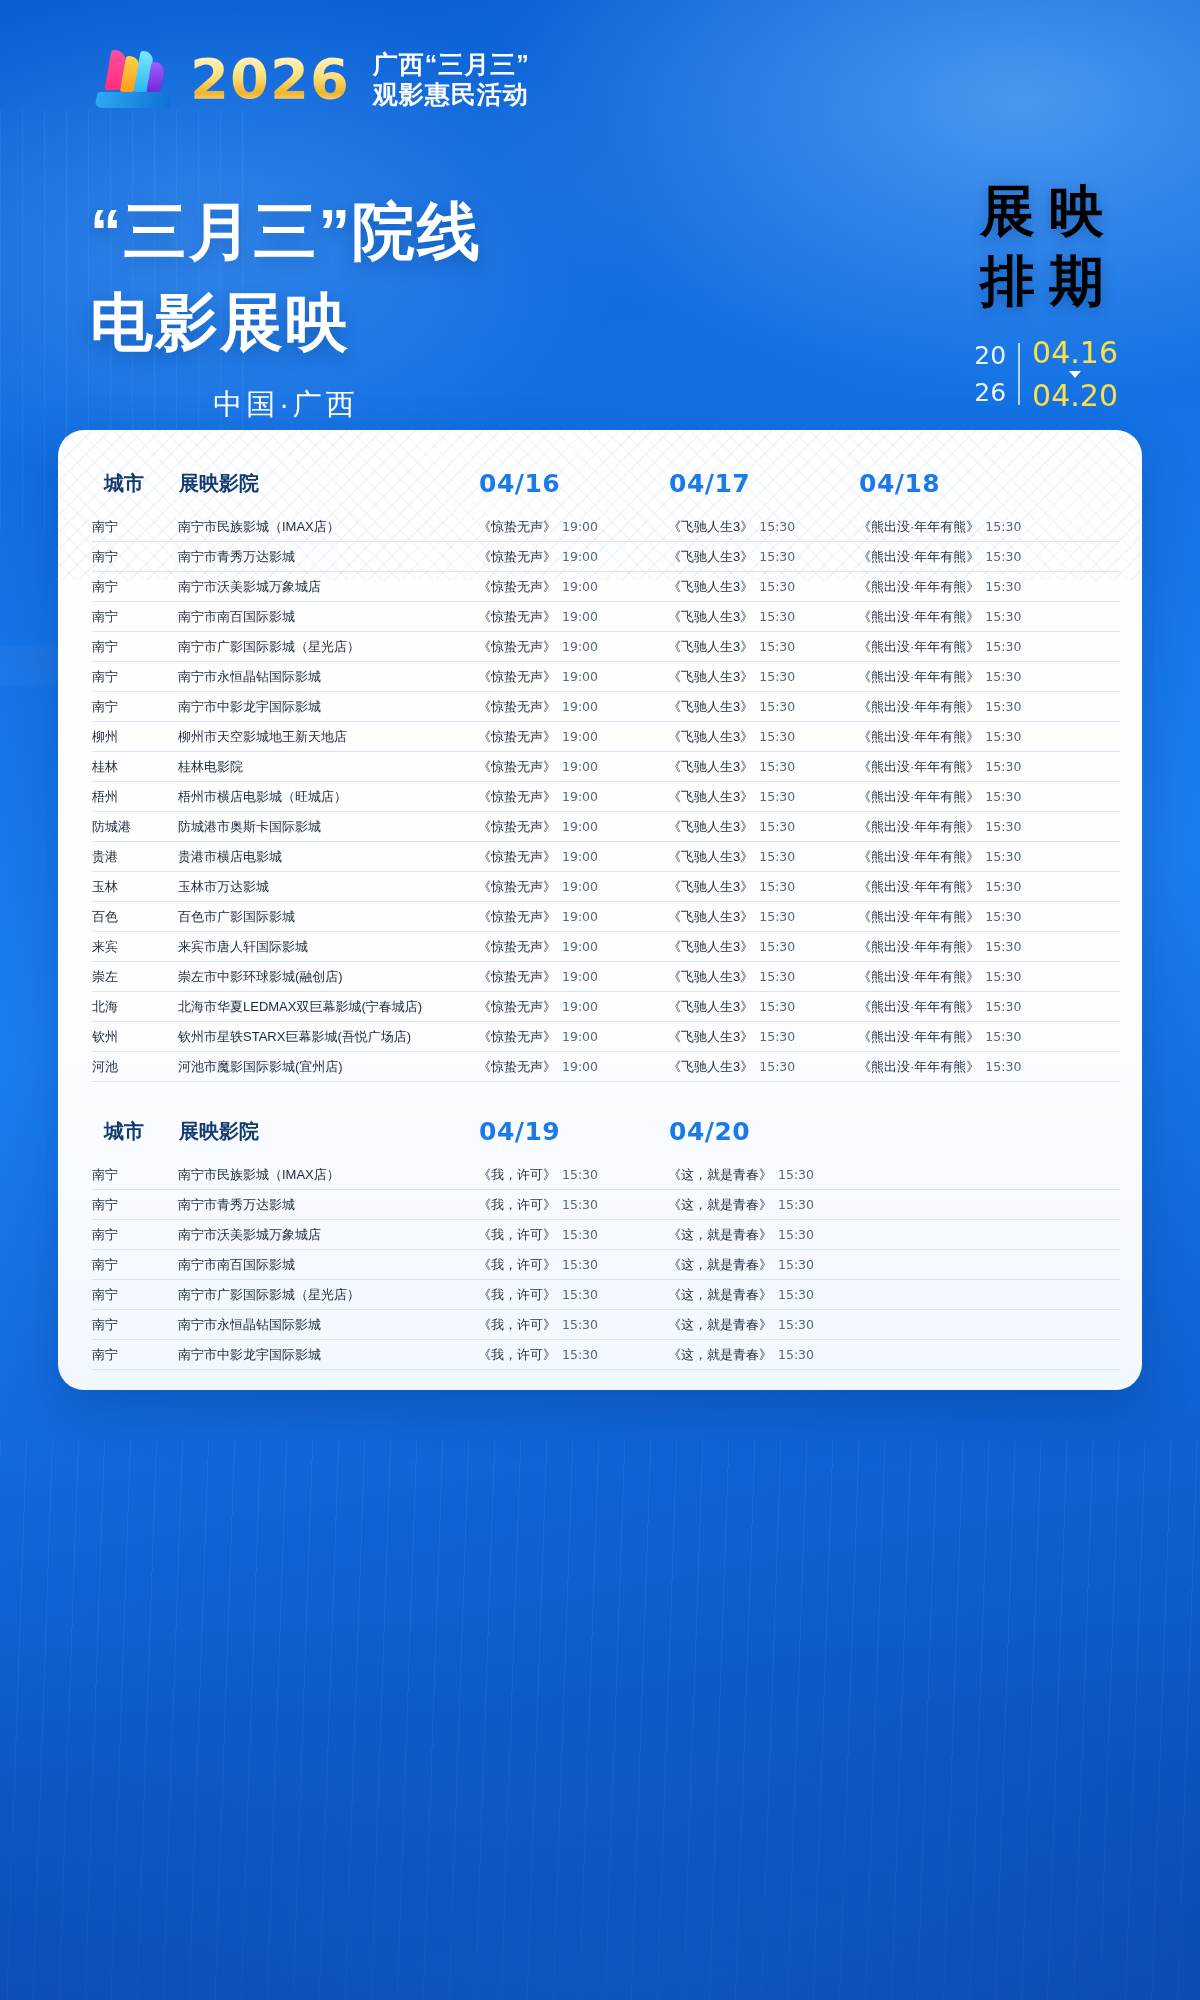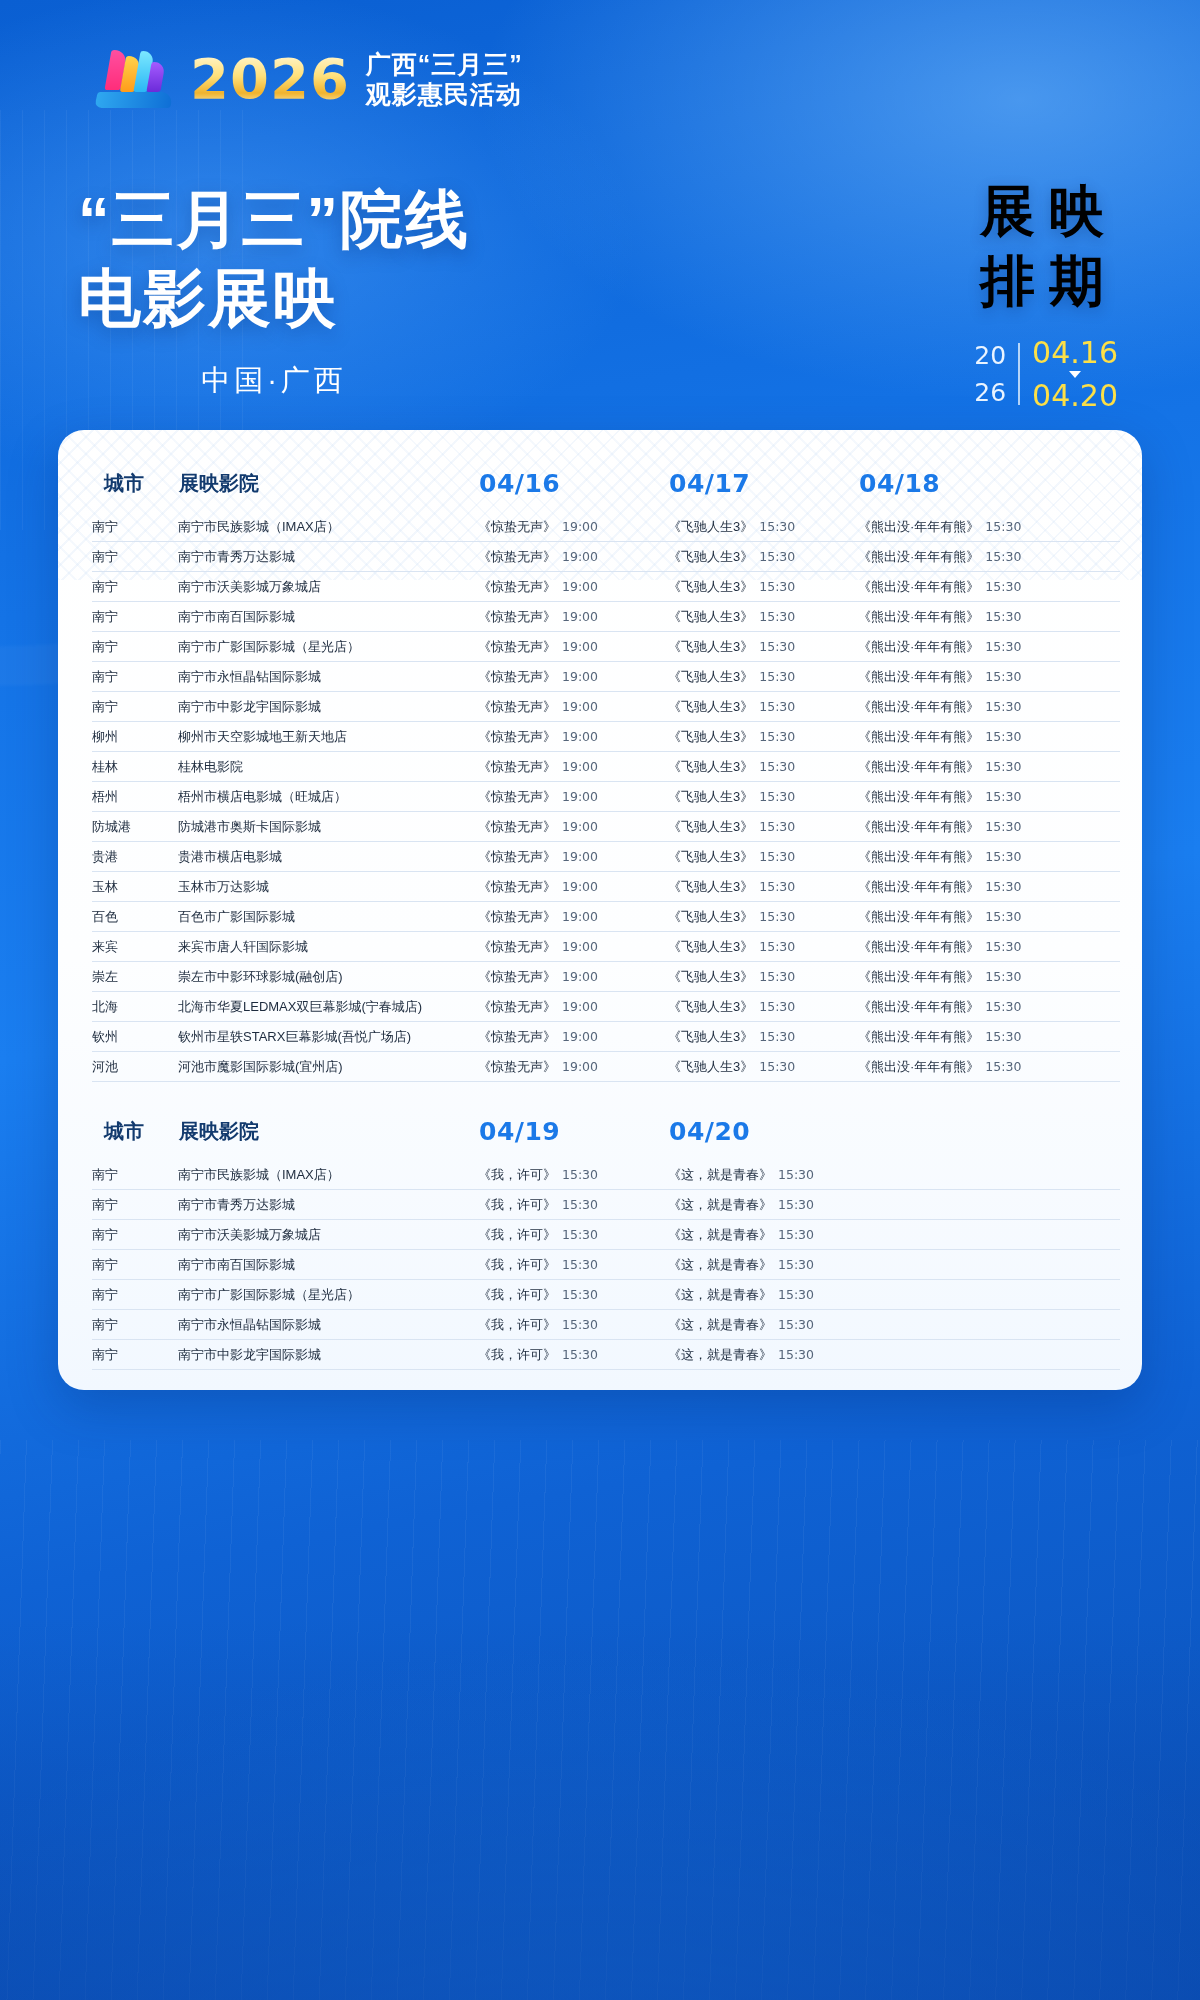--- a/index.html
+++ b/index.html
@@ -96,30 +96,30 @@
     border-radius: 4px 18px 4px 10px;
     transform: skewX(-12deg);
   }
   .logo-year {
     font-family: "DejaVu Sans", sans-serif;
     font-size: 56px; font-weight: 700; letter-spacing: 1px;
     background: linear-gradient(180deg, #fff8d8 0%, #ffe07a 45%, #f0b32e 75%, #fff1bb 100%);
     -webkit-background-clip: text; background-clip: text; color: transparent;
     line-height: 1;
   }
-  .logo-text { display: flex; flex-direction: column; gap: 3px; margin-left: 2px; }
+  .logo-text { display: flex; flex-direction: column; gap: 3px; margin-left: 9px; }
   .logo-text div {
     font-size: 25px; font-weight: 700; color: #ffffff; line-height: 1.08;
     letter-spacing: 1px;
   }
 
   
   .headline { position: absolute; left: 78px; top: 180px; }
   .headline h1 {
-    margin: 0;
+    margin: 12px;
     font-size: 63px; font-weight: 700; line-height: 1.26;
     color: #ffffff; letter-spacing: 2px;
     text-shadow: 0 6px 18px rgba(0,40,110,0.35);
   }
   .headline .sub {
     margin-top: 22px;
     font-size: 29px; color: #ffffff; letter-spacing: 4px; font-weight: 500; text-align: center;
   }
 
   

